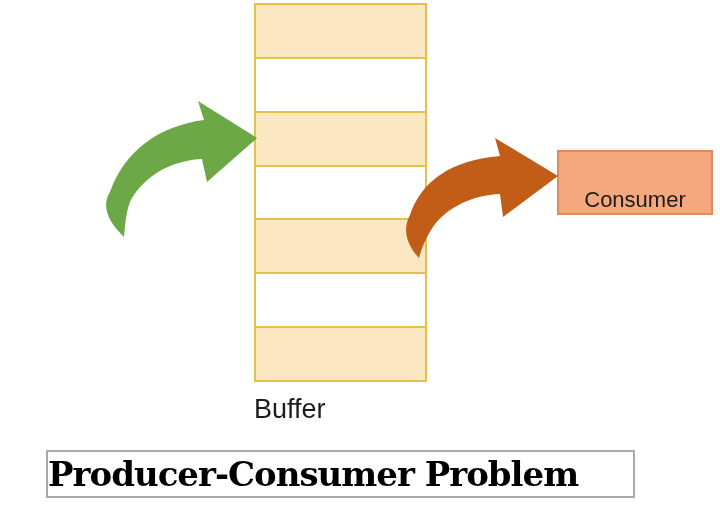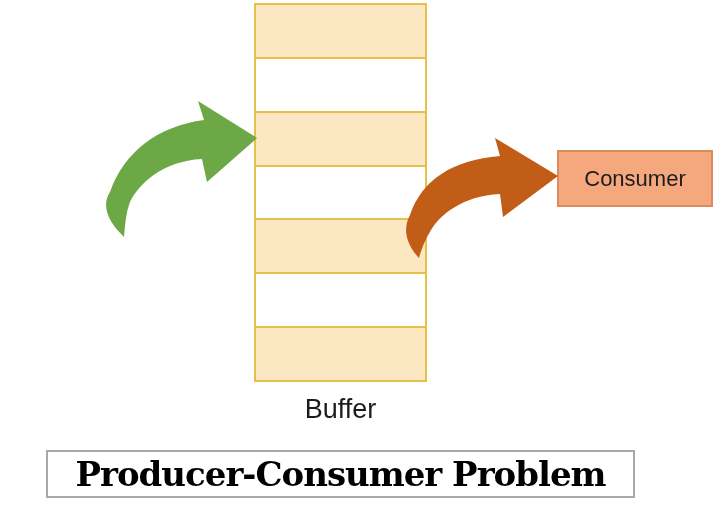--- a/index.html
+++ b/index.html
@@ -24,21 +24,21 @@
   }
   .buffer .cell { flex: 1 1 0; }
   .buffer .cell + .cell { border-top: 2px solid var(--buffer-border, #E3C14B); }
   .buffer .cell.filled { background: var(--buffer-cell-fill, #FBE8C2); }
   .buffer .cell.empty  { background: #ffffff; }
 
   .buffer-label {
     position: absolute;
     left: 254px; top: 394px;
     width: 173px;
-    text-align: center;
+    text-align: left;
     font-size: 27px;
     color: var(--text, #1C1C1C);
   }
 
   
   .box {
     position: absolute;
     display: flex;
     align-items: center;
     justify-content: center;
@@ -47,23 +47,24 @@
     box-sizing: border-box;
   }
   .producer {
     left: 10px; top: 202px;
     width: 155px; height: 63px;
     background: var(--producer-fill, #BCDBA9);
     border: 2px solid var(--producer-border, #63953F);
   }
   .consumer {
     left: 557px; top: 150px;
-    width: 156px; height: 57px;
+    width: 156px; height: 65px;
     background: var(--consumer-fill, #F5A77E);
     border: 2px solid var(--consumer-border, #DD8A5C);
+    align-items: flex-end;
   }
 
   
   .arrows {
     position: absolute;
     left: 0; top: 0;
     width: 720px; height: 512px;
     pointer-events: none;
     z-index: 5;
   }
@@ -73,21 +74,20 @@
   
   .title-box {
     position: absolute;
     left: 46px; top: 450px;
     width: 589px; height: 48px;
     border: 2px solid var(--title-border, #A9A9A9);
     background: #ffffff;
     box-sizing: border-box;
     display: flex;
     align-items: center;
-    justify-content: center;
   }
   .title-box span {
     font-family: "DejaVu Serif", serif;
     font-weight: 700;
     font-size: 34px;
     letter-spacing: -1px;
     color: #000000;
     white-space: nowrap;
   }
 </style>

